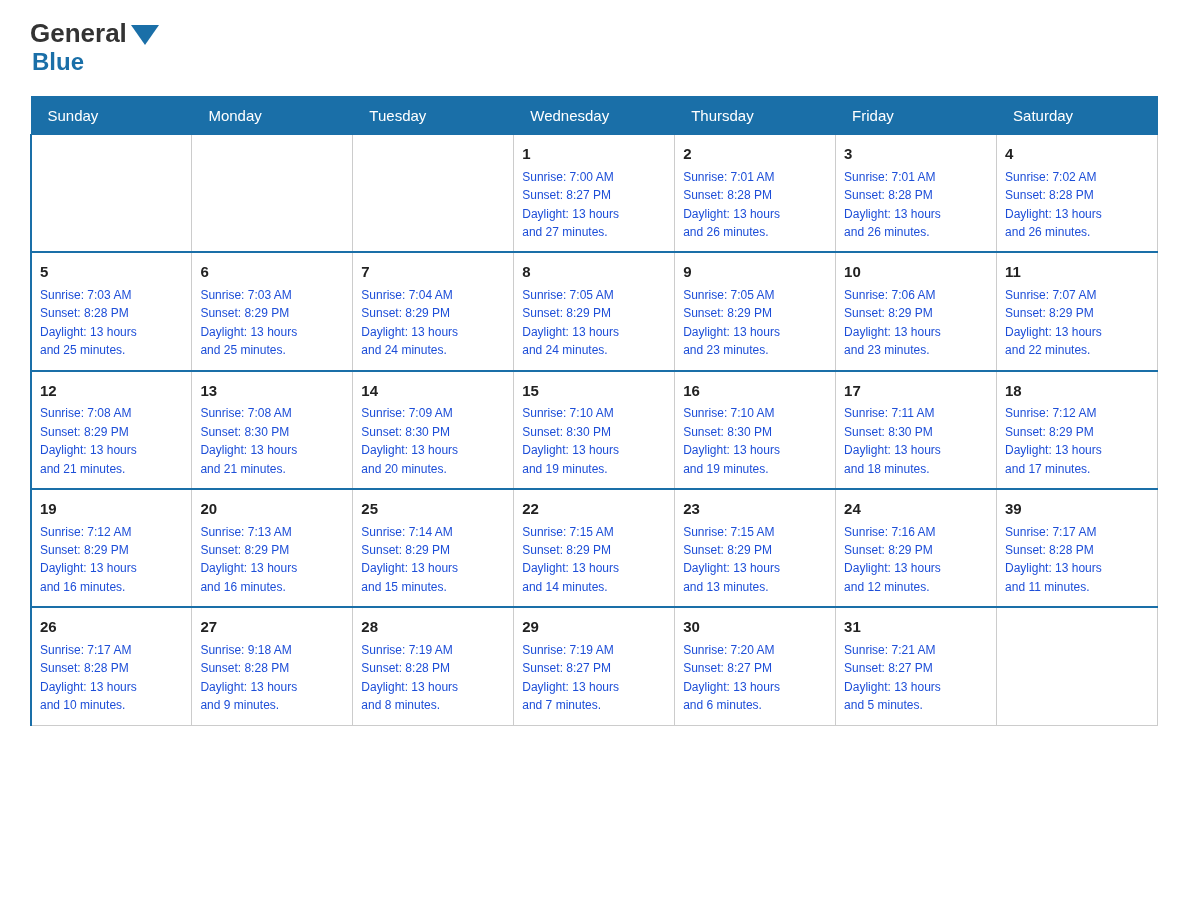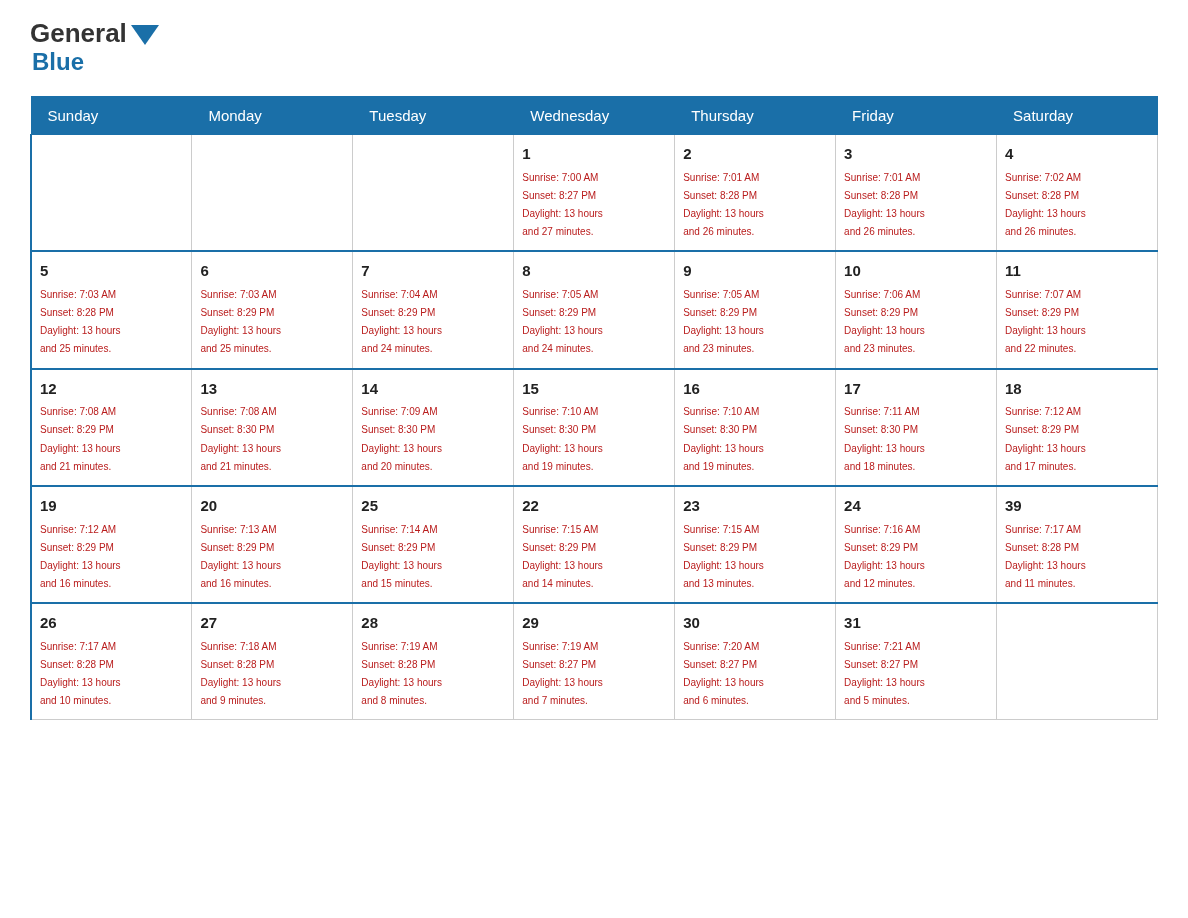--- a/index.html
+++ b/index.html
@@ -89,22 +89,22 @@
       border-left: 2px solid #1a6fa8;
     }
     .day-number {
       font-size: 15px;
       font-weight: bold;
       color: #222;
       display: block;
       margin-bottom: 3px;
     }
     .day-info {
-      color: #b91c1c;
-      font-size: 10px;
+      color: #1d4ed8;
+      font-size: 12px;
     }
     .row-border td {
       border-top: 2px solid #1a6fa8 !important;
     }
     .empty-cell {
       background: #fff;
     }
   </style>
 </head>
 <body>
@@ -243,21 +243,21 @@
         <td><span class="day-number">39</span><span class="day-info" style="white-space: pre-line;">Sunrise: 7:17 AM
 Sunset: 8:28 PM
 Daylight: 13 hours
 and 11 minutes.</span></td>
       </tr>
       <tr class="row-border">
         <td><span class="day-number">26</span><span class="day-info" style="white-space: pre-line;">Sunrise: 7:17 AM
 Sunset: 8:28 PM
 Daylight: 13 hours
 and 10 minutes.</span></td>
-        <td><span class="day-number">27</span><span class="day-info" style="white-space: pre-line;">Sunrise: 7:18 AM
+        <td><span class="day-number">27</span><span class="day-info" style="white-space: pre-line;">Sunrise: 9:18 AM
 Sunset: 8:28 PM
 Daylight: 13 hours
 and 9 minutes.</span></td>
         <td><span class="day-number">28</span><span class="day-info" style="white-space: pre-line;">Sunrise: 7:19 AM
 Sunset: 8:28 PM
 Daylight: 13 hours
 and 8 minutes.</span></td>
         <td><span class="day-number">29</span><span class="day-info" style="white-space: pre-line;">Sunrise: 7:19 AM
 Sunset: 8:27 PM
 Daylight: 13 hours

